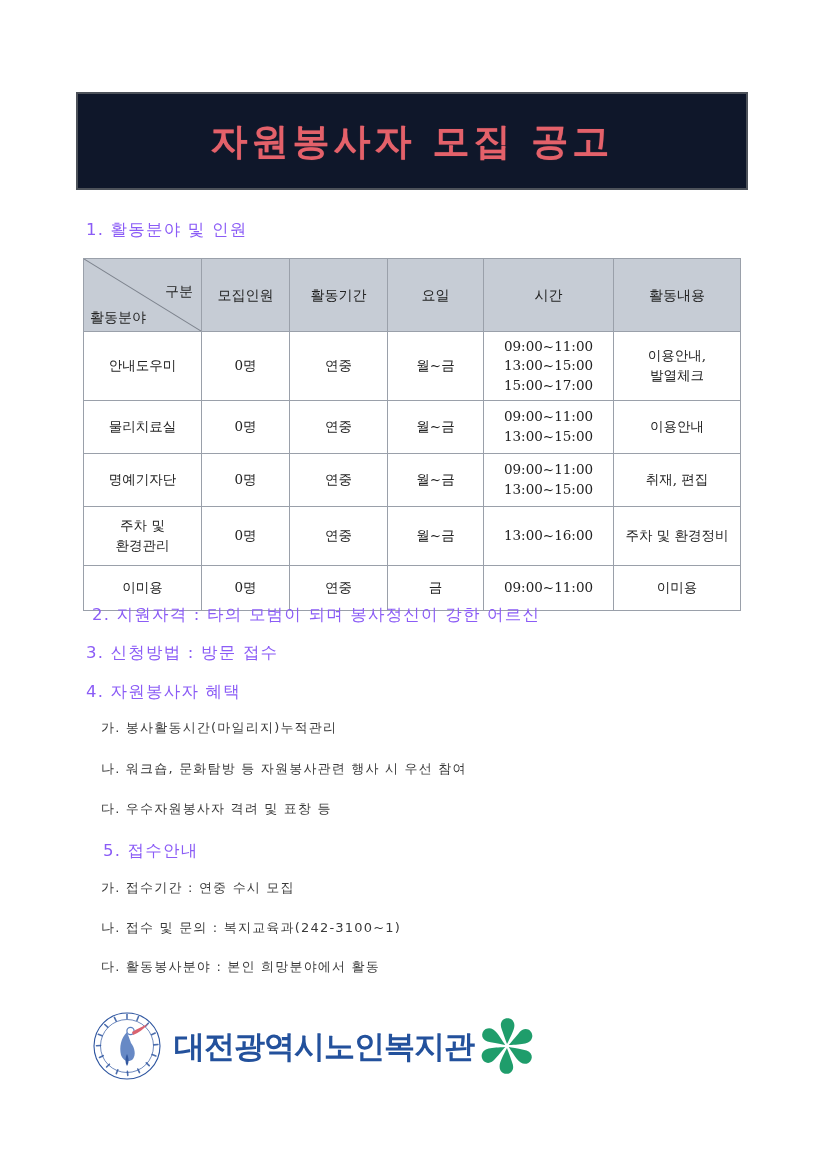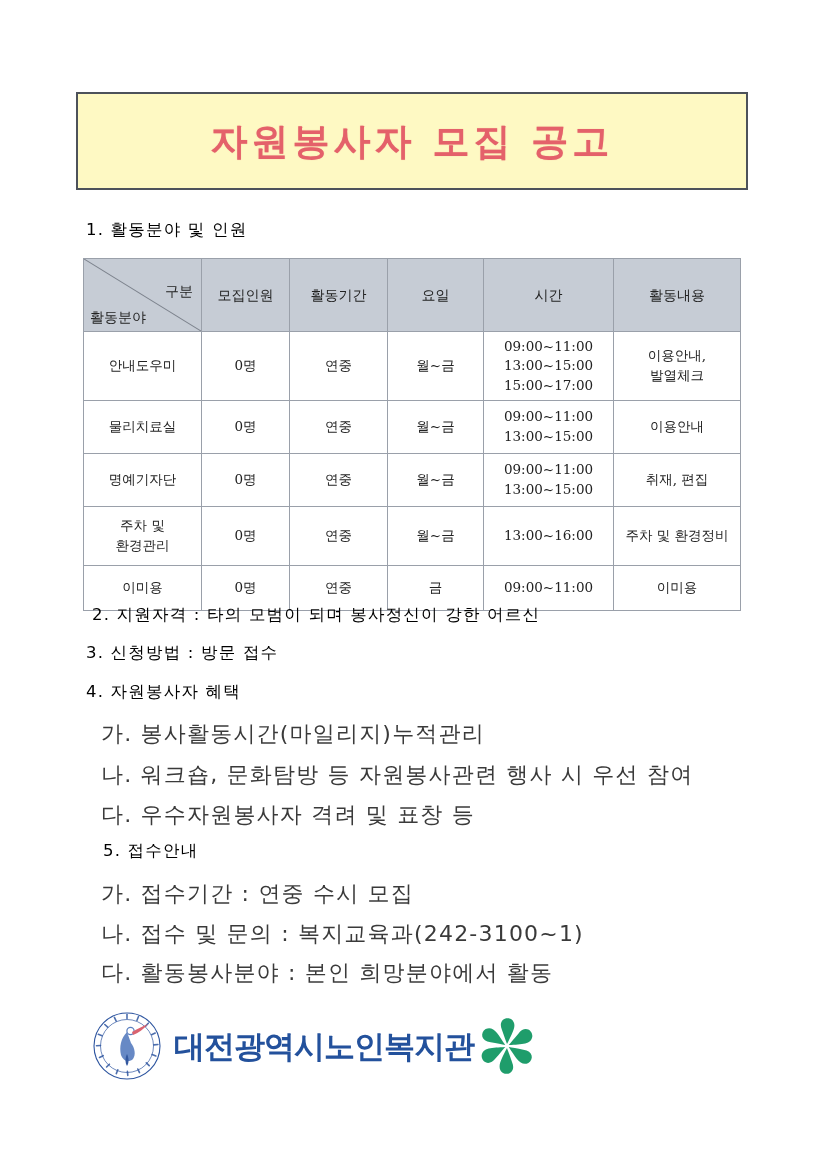--- a/index.html
+++ b/index.html
@@ -28,45 +28,45 @@
     position: absolute;
     left: 76px;
     top: 92px;
     width: 672px;
     height: 98px;
     border: 2px solid #4d525a;
     box-sizing: border-box;
     display: flex;
     align-items: center;
     justify-content: center;
-    background: #fef9c3;
+    background: #0f172a;
   }
   .title-text {
     color: #e4616a;
     font-size: 37px;
     font-weight: bold;
     letter-spacing: 4px;
     line-height: 1;
     white-space: nowrap;
     font-family: "DejaVu Sans", "Liberation Sans", sans-serif;
     text-shadow: 0 0 1px rgba(228,97,106,0.45);
   }
 
   
   .section-head {
     position: absolute;
     font-size: 16.5px;
-    color: #000000;
+    color: #8b5cf6;
     letter-spacing: 1.2px;
     white-space: nowrap;
     font-weight: 500;
   }
   .sub-item {
     position: absolute;
-    font-size: 22px;
+    font-size: 13px;
     color: #3a3a3a;
     letter-spacing: 1.2px;
     white-space: nowrap;
     font-weight: 500;
   }
 
   
   .tbl-wrap {
     position: absolute;
     left: 71px;

